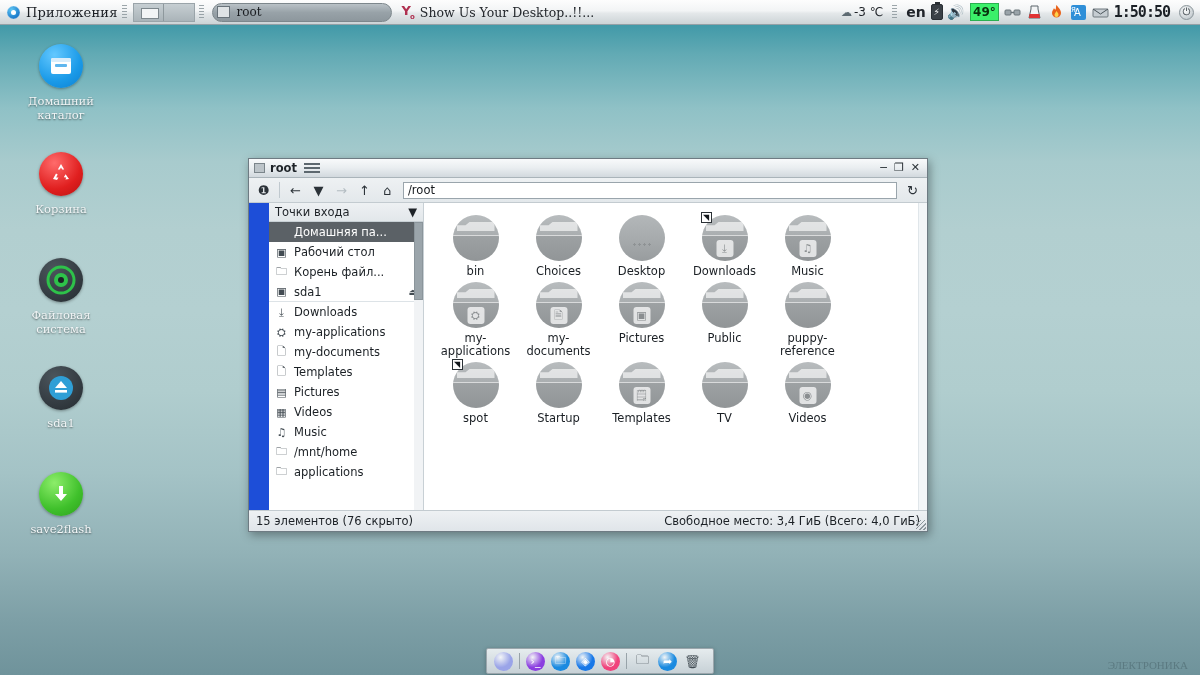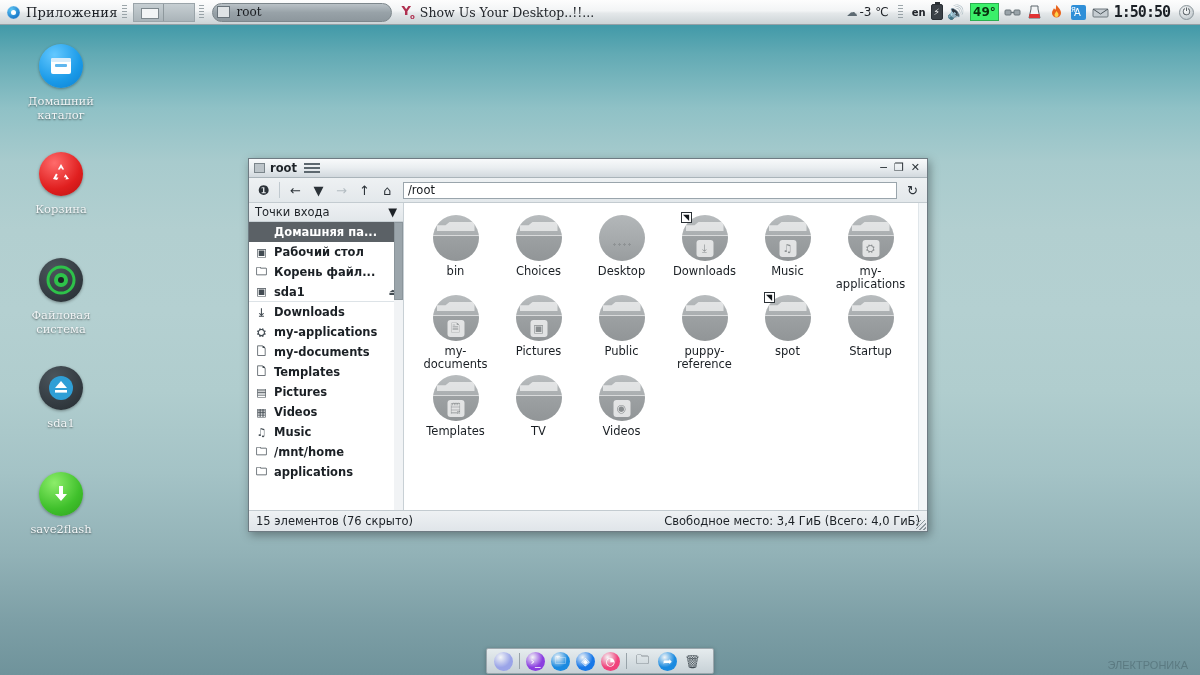--- a/index.html
+++ b/index.html
@@ -82,21 +82,21 @@
   }
   .ysep { margin-left: 10px; display:flex; align-items:center; }
   .ybird { font-size: 13px; color:#b03050; font-weight:bold; letter-spacing:-1px; }
   #newsitem {
     font-family: "DejaVu Serif","Liberation Serif",serif;
     font-size: 12.5px; color:#24282d; margin-left: 6px; white-space: nowrap;
   }
   #tray { margin-left:auto; display:flex; align-items:center; height:25px; padding-right:6px; gap:5px; }
   .tr { display:flex; align-items:center; font-size:12px; color:#1d2126; }
   .wicon { font-size: 11px; color:#5d6a72; margin-right:2px; }
-  #lang { font-weight:bold; font-size:10px; font-family:"DejaVu Sans","Liberation Sans",sans-serif;text-align:right; }
+  #lang { font-weight:bold; font-size:14px; font-family:"DejaVu Sans","Liberation Sans",sans-serif;text-align:right; }
   .batt {
     width:12px; height:16px; border:1.5px solid #2a2f34; border-radius:2px;
     position:relative; background:#3a4046; display:flex;align-items:center;justify-content:center;
     color:#fff; font-size:9px;
   }
   .batt::before{content:"";position:absolute;top:-3px;left:3px;width:5px;height:2px;background:#2a2f34;}
   .spk { font-size:14px; color:#1d2227; }
   #cputemp {
     background:#3bf06a; color:#08330f; font-weight:bold; font-size:12px;
     padding:1px 2px; border:1px solid #2ab050;
@@ -173,34 +173,34 @@
     width:21px;height:21px;display:flex;align-items:center;justify-content:center;
     font-size:13px;color:#2b3238;cursor:pointer;border-radius:2px;
   }
   .tbtn.dis { color:#b3bcc2; cursor:default; }
   .tsep { width:1px;height:16px;background:#c0c9cf;margin:0 3px; }
   #pathbox {
     flex:1; height:17px; background:#fff; border:1px solid #9aa5ac;
     font-size:11.5px; color:#15191d; padding:1px 4px; margin:0 3px;
     display:flex; align-items:center;
   }
-  #fm-body { flex:1; display:flex; min-height:0; background:#1d4ed8; }
+  #fm-body { flex:1; display:flex; min-height:0; background:#1d4ed8;padding-left:20px; }
 
   
   #side { width:155px; display:flex; flex-direction:column; border-right:1px solid #c8d0d5; background:#fff; }
   #side-head {
     height:19px; background: linear-gradient(to bottom,#eef1f3,#e2e7ea);
     border-bottom:1px solid #c8d0d5;
     display:flex;align-items:center;justify-content:space-between;
     padding:0 6px; font-size:11.5px; color:#1d2227;
   }
   #side-list { flex:1; overflow:hidden; position:relative; background:#fff; }
   .sitem {
     display:flex;align-items:center;gap:6px;height:20px;padding:0 6px;
-    font-size:11.5px; color:#1b2025; cursor:pointer; white-space:nowrap;font-weight:bold;
+    font-size:11.5px; color:#1b2025; cursor:pointer; white-space:nowrap;
   }
   .sitem.sel { background:#5b6166; color:#fff; }
   .sitem.sel .sicon { color:#e6e9ea; }
   .sicon { width:13px; font-size:11px; color:#434c53; display:flex;align-items:center;justify-content:center; }
   .sitem .eject { margin-left:auto; font-size:9px; color:#434c53; }
   .sbgroup { border-bottom:1px solid #dde3e7; }
   #side-scroll {
     position:absolute; right:0; top:0; width:9px; height:100%;
     background:#f1f3f5;
   }
@@ -284,21 +284,21 @@
     z-index:30;
   }
   .dico { width:19px;height:19px;border-radius:50%;display:flex;align-items:center;justify-content:center;
           font-size:11px; color:#fff; cursor:pointer; }
   .dsep { width:1px;height:16px;background:#98a3a9; }
   .dflat { width:19px;height:19px;display:flex;align-items:center;justify-content:center;
            font-size:13px;color:#414b52;cursor:pointer; }
   #watermark {
     position:absolute; right:12px; bottom:4px;
     font-size:11px; color:rgba(40,60,65,.30);
-    font-family:Liberation Sans, sans-serif;
+    font-family:Liberation Serif, serif;
   }
 </style>
 </head>
 <body>
 
 <div id="toppanel">
   <div class="tp-dot"></div>
   <span id="apps-label">Приложения</span>
   <div class="grip"></div>
   <div class="pager">

